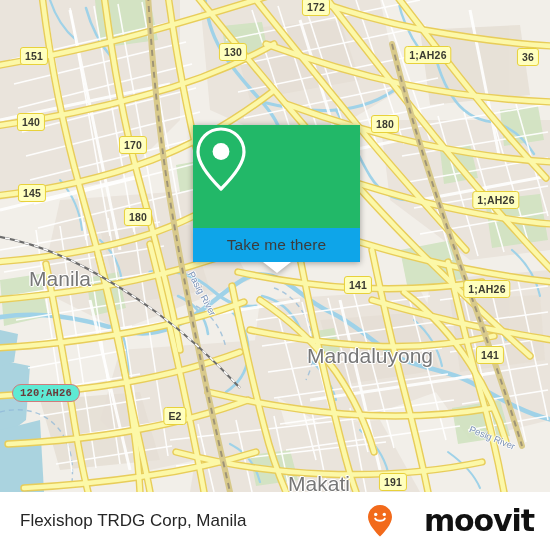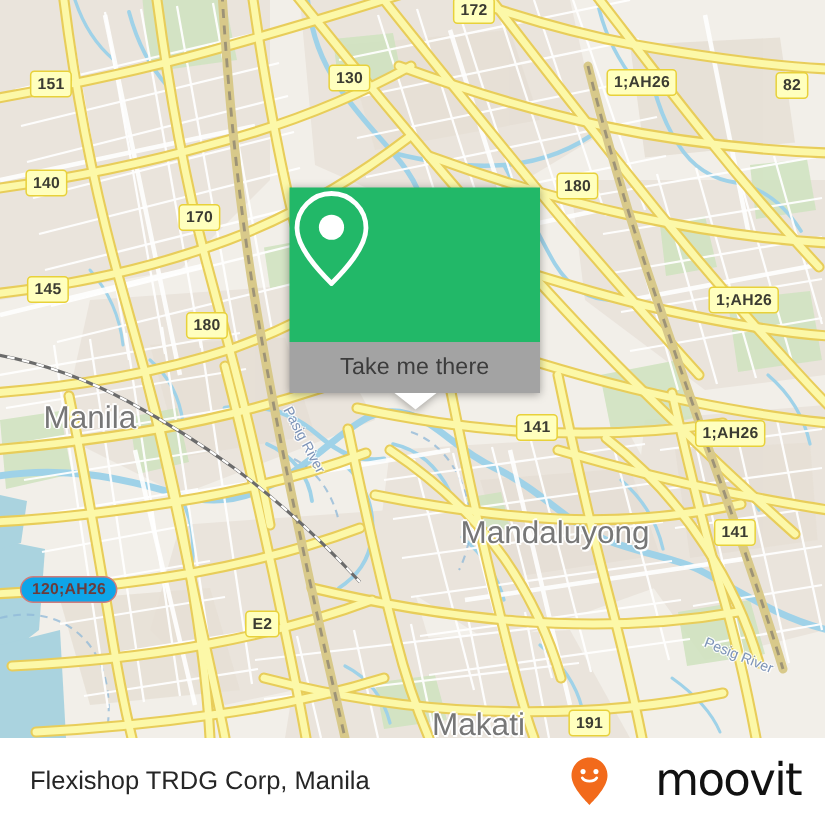--- a/index.html
+++ b/index.html
@@ -28,25 +28,26 @@
     font-weight:bold;
     line-height:1;
     padding:2.5px 4px 3px 4px;
     letter-spacing:.2px;
     white-space:nowrap;
     transform:translate(-50%,-50%);
     box-sizing:border-box;
     text-align:center;
   }
   .shield.motorway{
-    background:#0ea5e9;
+    background:#5eead4;
     border:1.4px solid #cf7c7c;
     border-radius:9px;
     color:#6a3b3b;
     padding:2.5px 7px 3px 7px;
+    font-family:Liberation Mono, monospace;
   }
 
   
   .place{
     position:absolute;
     color:#777777;
     font-size:21px;
     white-space:nowrap;
     transform:translate(-50%,-50%);
     text-shadow:
@@ -70,21 +71,21 @@
   #popup{
     position:absolute;left:193px;top:125px;width:167px;height:137px;
     filter:drop-shadow(0 1px 3px rgba(0,0,0,.35));
   }
   #popup-head{
     width:100%;height:103px;background:#22b868;
     display:flex;align-items:center;justify-content:center;
     box-sizing:border-box;
   }
   #popup-foot{
-    width:100%;height:34px;background:#a3a3a3;
+    width:100%;height:34px;background:#0ea5e9;
     display:flex;align-items:center;justify-content:center;
     box-sizing:border-box;
     text-align:center;
   }
   #popup-foot span{
     color:#3c3c3c;font-size:15.5px;letter-spacing:.1px;
   }
   #popup-tail{
     position:absolute;left:50%;top:137px;transform:translateX(-50%);
     width:0;height:0;
@@ -105,21 +106,21 @@
   
   #footer{
     position:absolute;left:0;top:492px;width:550px;height:58px;
     background:#ffffff;
     display:flex;align-items:center;justify-content:space-between;
     box-sizing:border-box;padding:0 16px 0 20px;gap:27px;
   }
   #footer-title{color:#262626;font-size:17px;white-space:nowrap;}
   #brand{display:flex;align-items:center;gap:2px;}
   #brand-word{
-    color:#111111;font-size:30px;font-weight:normal;letter-spacing:-1.1px;
+    color:#111111;font-size:30px;font-weight:bold;letter-spacing:-1.1px;
     line-height:1;font-family:"DejaVu Sans", sans-serif;margin-left:29px;
   }
   
   #footer-hair{
     position:absolute;left:0;top:492px;width:550px;height:1px;
     background:rgba(0,0,0,.07);
   }
 </style>
 </head>
 <body>
@@ -434,21 +435,21 @@
     <div class="place" style="left:297px;top:484px">Makati</div>
     <div class="place" style="left:348px;top:356px">Mandaluyong</div>
 
     <div class="waterlabel" style="left:178px;top:288px;transform:rotate(62deg)">Pasig River</div>
     <div class="waterlabel" style="left:468px;top:432px;transform:rotate(22deg)">Pesig River</div>
 
     <div class="shield" style="left:316px;top:7px">172</div>
     <div class="shield" style="left:34px;top:56px">151</div>
     <div class="shield" style="left:233px;top:52px">130</div>
     <div class="shield" style="left:428px;top:55px">1;AH26</div>
-    <div class="shield" style="left:528px;top:57px">82</div>
+    <div class="shield" style="left:528px;top:57px">36</div>
     <div class="shield" style="left:31px;top:122px">140</div>
     <div class="shield" style="left:385px;top:124px">180</div>
     <div class="shield" style="left:133px;top:145px">170</div>
     <div class="shield" style="left:32px;top:193px">145</div>
     <div class="shield" style="left:496px;top:200px">1;AH26</div>
     <div class="shield" style="left:138px;top:217px">180</div>
     <div class="shield" style="left:358px;top:285px">141</div>
     <div class="shield" style="left:487px;top:289px">1;AH26</div>
     <div class="shield" style="left:490px;top:355px">141</div>
     <div class="shield motorway" style="left:46px;top:393px">120;AH26</div>

